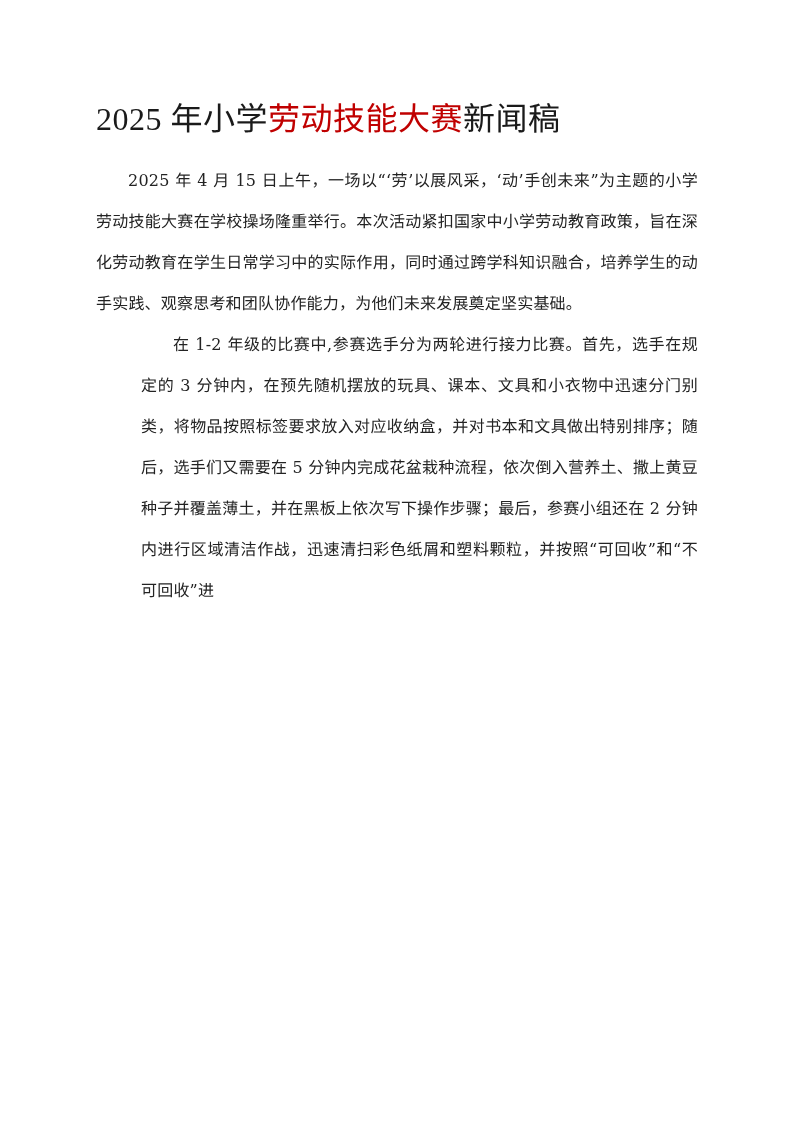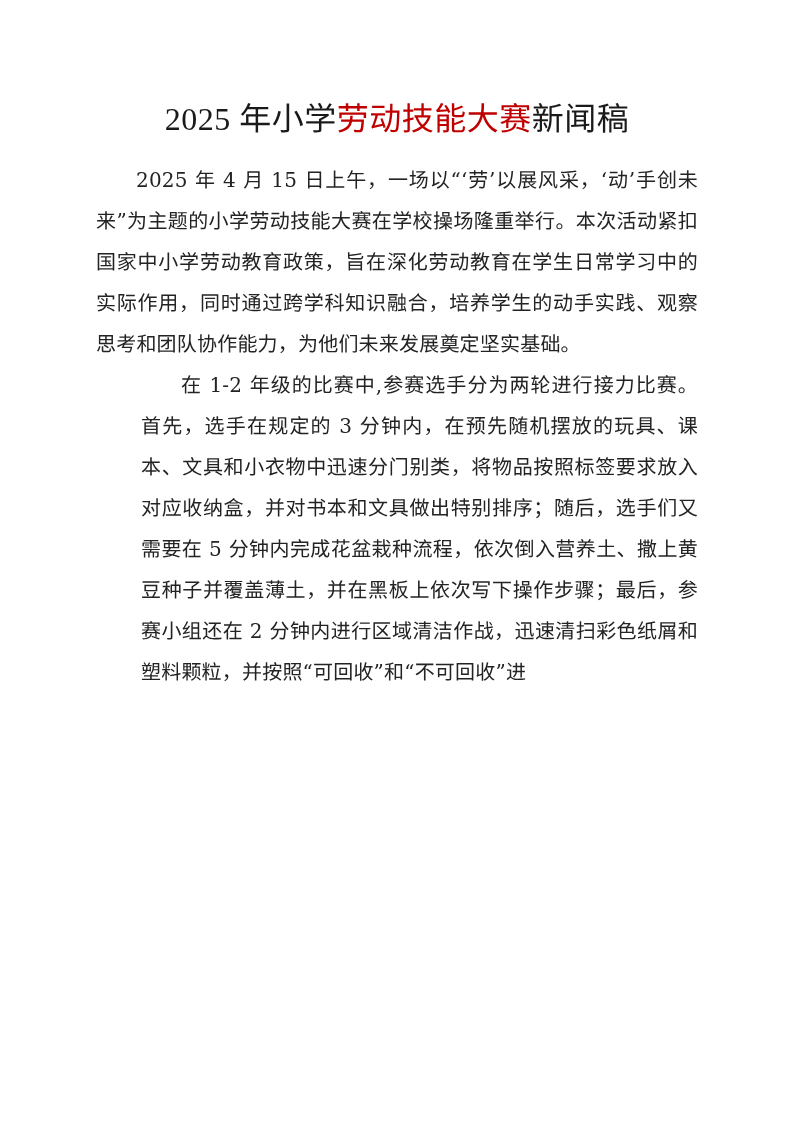--- a/index.html
+++ b/index.html
@@ -28,21 +28,21 @@
     position: absolute;
     left: 96px;
     top: 0;
     width: 602px;   
   }
 
   
   .doc-title {
     margin: 0;
     padding-top: 96px;
-    text-align: center;
+    text-align: left;
     font-family: "Liberation Serif", "DejaVu Serif", serif;
     font-size: 32px;
     font-weight: 400;
     line-height: 46px;
     color: #1a1a1a;
     letter-spacing: 0.5px;
     white-space: nowrap;
   }
 
   .doc-title .t-plain { color: #1a1a1a; }
@@ -63,21 +63,21 @@
   }
 
   
   #body-text {
     padding-top: 18px;
   }
 
   .para {
     margin: 0;
     font-family: "DejaVu Serif", "Liberation Serif", serif;
-    font-size: 20px;
+    font-size: 16px;
     font-weight: 400;
     line-height: 41px;
     color: #232323;
     text-align: justify;
     text-justify: inter-ideograph;
     text-indent: 2em;
     letter-spacing: 0.2px;
     word-break: break-all;
     -webkit-hyphens: none;
     hyphens: none;

